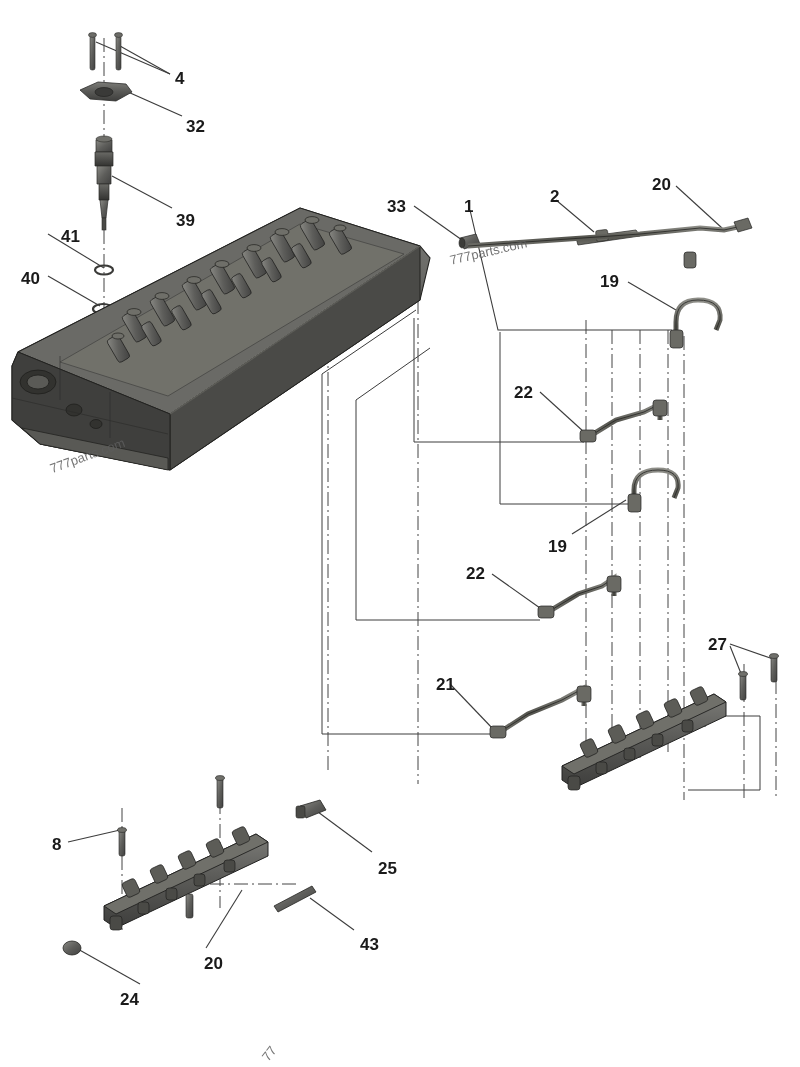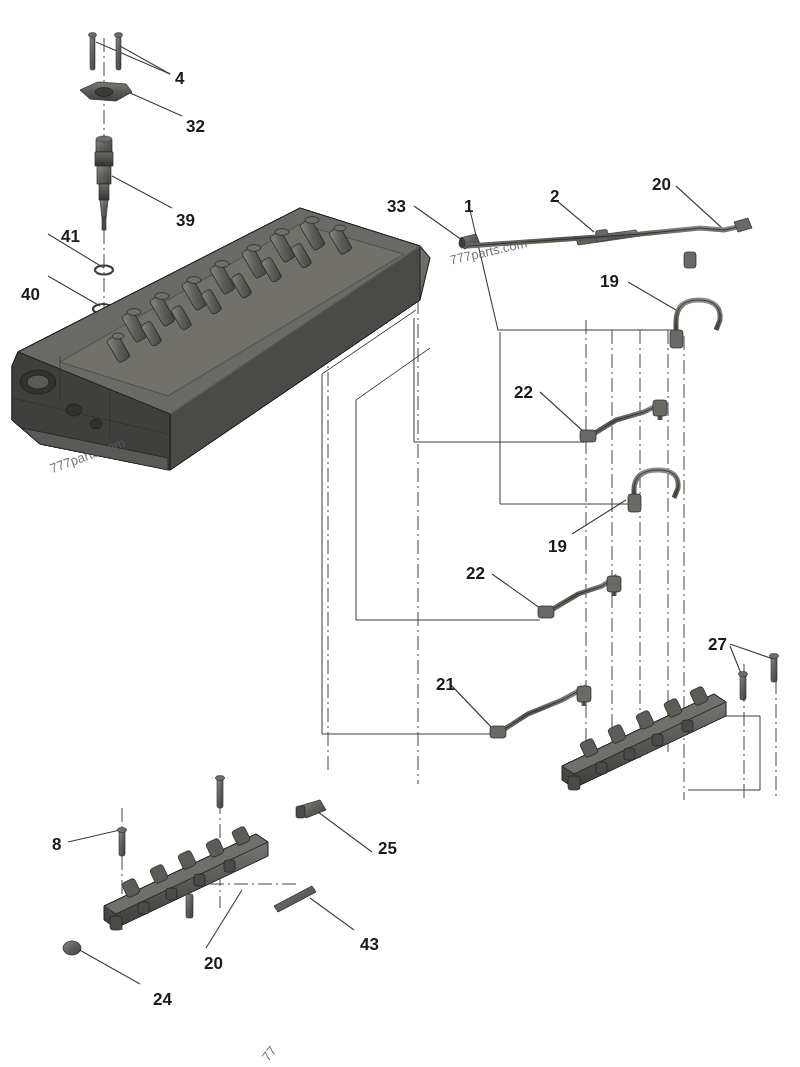--- a/index.html
+++ b/index.html
@@ -351,34 +351,34 @@
       <g>
         <path d="M274 906 L312 886 L316 892 L278 912 Z" fill="url(#gmetal2)" stroke="#242422" stroke-width="0.8"></path>
       </g>
     </g>
   </svg>
 
   <div class="callout" style="left:175px; top:70px;">4</div>
   <div class="callout" style="left:186px; top:118px;">32</div>
   <div class="callout" style="left:176px; top:212px;">39</div>
   <div class="callout" style="left:21px;  top:228px;margin-left:40px;">41</div>
-  <div class="callout" style="left:21px;  top:270px;margin-top:16px;">40</div>
+  <div class="callout" style="left:21px;  top:270px;">40</div>
   <div class="callout" style="left:387px; top:198px;">33</div>
   <div class="callout" style="left:464px; top:198px;">1</div>
   <div class="callout" style="left:550px; top:188px;">2</div>
   <div class="callout" style="left:652px; top:176px;">20</div>
   <div class="callout" style="left:600px; top:273px;">19</div>
   <div class="callout" style="left:514px; top:384px;">22</div>
   <div class="callout" style="left:548px; top:538px;">19</div>
   <div class="callout" style="left:466px; top:565px;">22</div>
   <div class="callout" style="left:708px; top:636px;">27</div>
   <div class="callout" style="left:436px; top:676px;">21</div>
   <div class="callout" style="left:52px;  top:836px;">8</div>
-  <div class="callout" style="left:378px; top:840px;">25</div>
+  <div class="callout" style="left:378px; top:860px;">25</div>
   <div class="callout" style="left:360px; top:936px;">43</div>
   <div class="callout" style="left:204px; top:955px;">20</div>
-  <div class="callout" style="left:153px; top:991px;text-align:center;">24</div>
+  <div class="callout" style="left:120px; top:991px;text-align:center;">24</div>
 
   <div class="watermark wm1" style="left:449px; top:244px;">777parts.com</div>
   <div class="watermark wm2" style="left:48px;  top:448px;">777parts.com</div>
   <div class="watermark wm3" style="left:262px; top:1046px;">77</div>
 
 </div>
 
 </body></html>

